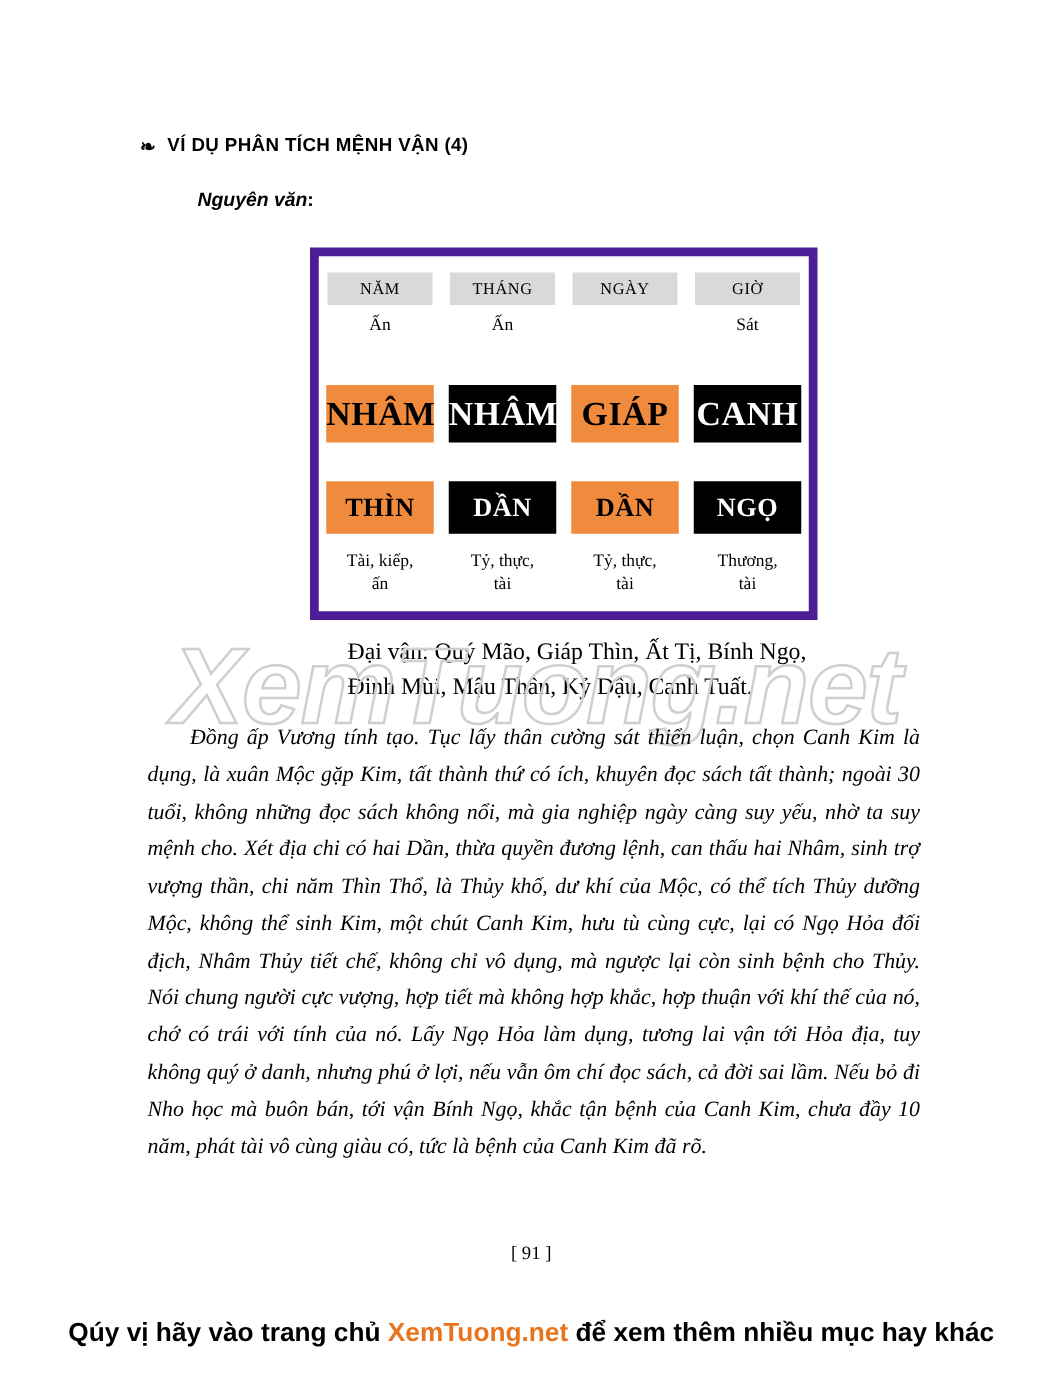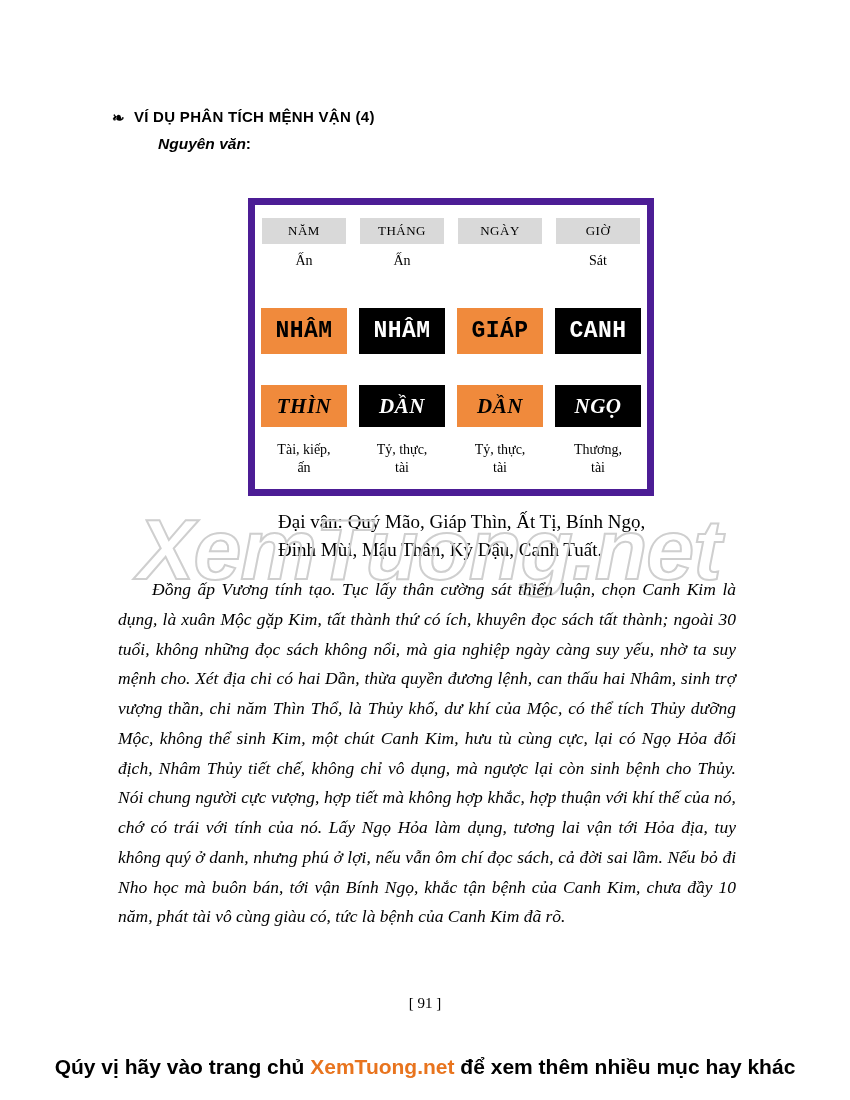--- a/index.html
+++ b/index.html
@@ -38,21 +38,21 @@
   .heading .bullet-icon {
     display: inline-block;
     font-size: 15px;
     line-height: 1;
     transform: translateY(1px);
   }
 
   .subheading {
     position: absolute;
     left: 158px;
-    top: 135px;
+    top: 152px;
     font-family: "Liberation Sans", sans-serif;
     font-size: 15.5px;
     font-weight: bold;
     font-style: italic;
   }
   .subheading .plain {
     font-style: normal;
   }
 
   
@@ -103,29 +103,29 @@
     text-align: center;
     padding-top: 4px;
   }
 
   .big-row { top: 103px; }
   .big {
     width: 86px;
     height: 46px;
     line-height: 46px;
     text-align: center;
-    font-family: Liberation Mono, monospace;
-    font-size: 23px;
+    font-family: Liberation Serif, serif;
+    font-size: 27px;
     font-weight: bold;
     letter-spacing: 0.5px;
   }
   .big.orange { background: #f08a3c; color: #000000; }
   .big.black  { background: #000000; color: #ffffff; }
 
-  .big-row2 { top: 180px; font-style: italic; }
+  .big-row2 { top: 180px; }
   .big2 {
     width: 86px;
     height: 42px;
     line-height: 42px;
     text-align: center;
     font-family: "Liberation Serif", serif;
     font-size: 21px;
     font-weight: bold;
     letter-spacing: 0.5px;
   }

